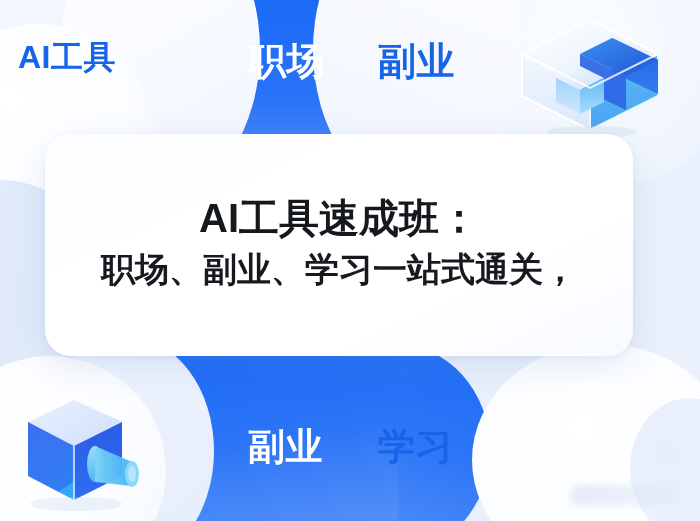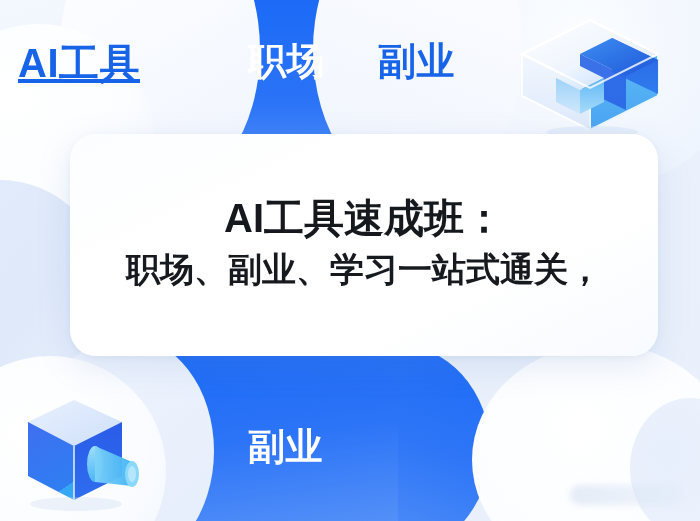--- a/index.html
+++ b/index.html
@@ -91,32 +91,32 @@
   
   .tag {
     position:absolute;
     font-weight:bold;
     letter-spacing:.5px;
     white-space:nowrap;
   }
   .tag.blue  { color:#1764e9; }
   .tag.white { color:#ffffff;margin-left:36px; }
 
-  #tag-ai-tools     { left:18px;  top:36px;  font-size:40px;text-decoration:underline; }
+  #tag-ai-tools     { left:18px;  top:36px;  font-size:32px; }
   #tag-workplace    { left:212px; top:36px;  font-size:38px; }
   #tag-sidejob-top  { left:378px; top:36px;  font-size:38px; }
 
   #tag-sidejob-bot  { left:212px; top:422px; font-size:37px; }
   #tag-study        { left:378px; top:422px; font-size:37px; }
   #tag-video        { left:522px; top:422px; font-size:37px; }
 
   
   #card {
     position:absolute;
-    left:70px; top:134px; width:588px; height:222px;
+    left:45px; top:134px; width:588px; height:222px;
     border-radius:26px;
     background: linear-gradient(155deg,#fcfdff 0%,#ffffff 32%,#ffffff 70%,#f7faff 100%);
     box-shadow: 0 10px 34px rgba(98,134,196,.16), 0 2px 6px rgba(98,134,196,.08);
     display:flex;
     flex-direction:column;
     align-items:center;
     justify-content:center;
     padding:10px 14px 14px;
   }
   #card-title {
@@ -268,20 +268,21 @@
 
       <ellipse cx="60" cy="112" rx="46" ry="7" fill="#c6d7f0" opacity=".3"></ellipse>
     </svg>
   </div>
 
   <div id="tag-ai-tools" class="tag blue">AI工具</div>
   <div id="tag-workplace" class="tag white">职场</div>
   <div id="tag-sidejob-top" class="tag blue">副业</div>
 
   <div id="tag-sidejob-bot" class="tag white">副业</div>
+  <div id="tag-study" class="tag blue">学习</div>
 
   <div id="card">
     <div id="card-title">AI工具速成班：</div>
     <div class="card-sub">职场、副业、学习一站式通关，</div>
   </div>
 
   <div id="watermark"></div>
 
 </div>
 

